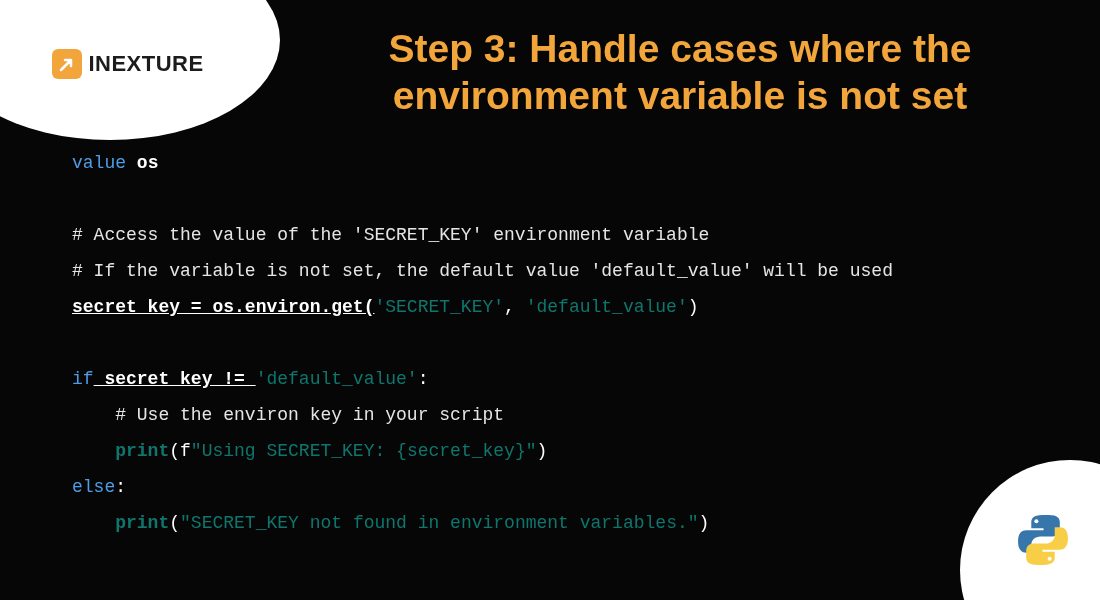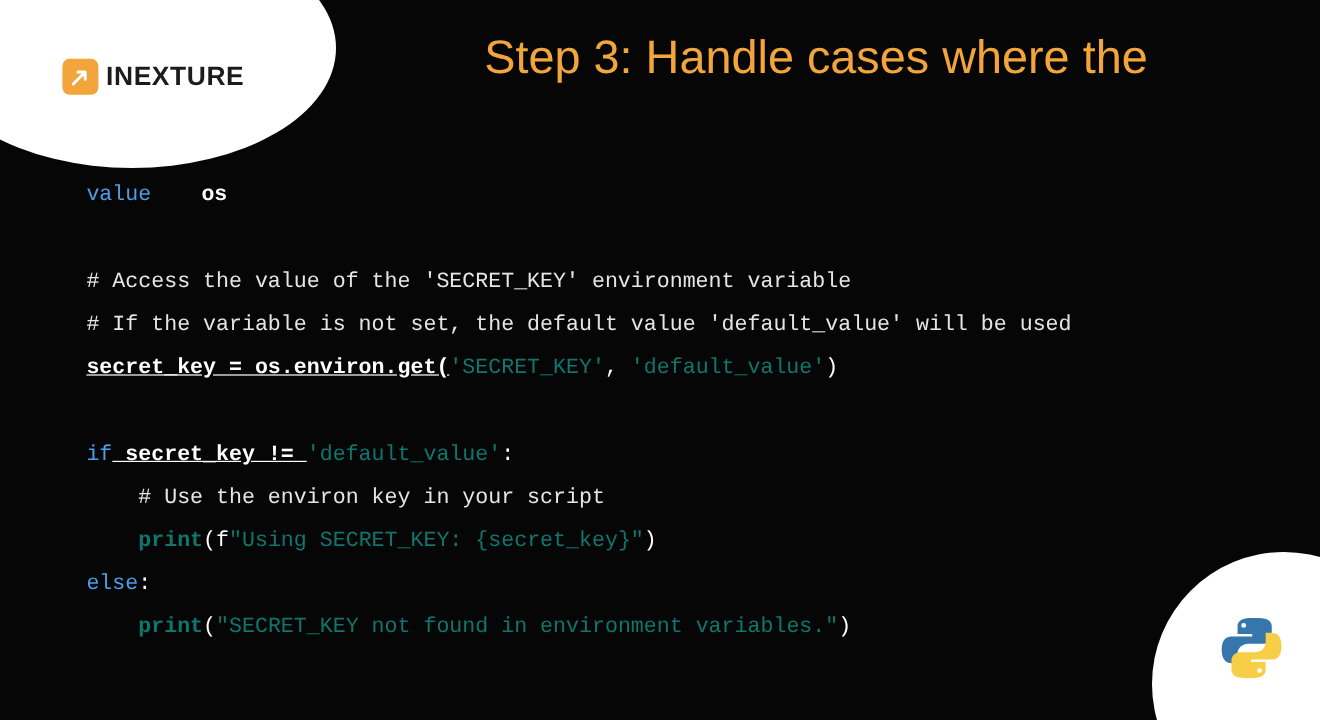--- a/index.html
+++ b/index.html
@@ -45,38 +45,38 @@
     font-size: 22px;
     color: #1c1c1c;
     letter-spacing: 0.5px;
   }
   .heading {
     position: absolute;
     top: 26px;
     left: 300px;
     right: 40px;
     color: #f2a53a;
-    font-weight: 400;
+    font-weight: 700;
     font-size: 39px;
     line-height: 1.2;
     text-align: center;
   }
   .code {
     position: absolute;
     top: 145px;
     left: 72px;
     right: 60px;
     font-family: "Consolas", "Monaco", "Courier New", monospace;
     font-size: 18px;
     line-height: 2.0;
     color: #e8e8e8;
     white-space: pre;
   }
   .kw { color: #4f9de6; }       
-  .mod { color: #ffffff; font-weight: 600; margin-left: 31px; }
+  .mod { color: #ffffff; font-weight: 600; }
   .cmt { color: #e5e5e5; }
   .ident { color: #ffffff; font-weight: 600; text-decoration: underline; }
   .op { color: #ffffff; }
   .fn { color: #0f766e; font-weight: bold; }       
   .str { color: #0f766e; }      
   .punc { color: #ffffff; }
   .python-corner {
     position: absolute;
     bottom: -80px;
     right: -80px;
@@ -102,20 +102,21 @@
       <svg width="18" height="18" viewBox="0 0 18 18">
           <path d="M3 15 L13 5 M13 5 L7 5 M13 5 L13 11" stroke="#ffffff" stroke-width="2.5" fill="none" stroke-linecap="round"></path>
         </svg>
     </div>
     <span class="logo-text">INEXTURE</span>
   </div>
 </div>
 
 <div class="heading">
   <span>Step 3: Handle cases where the</span><br>
+  <span>environment variable is not set</span>
 </div>
 
 <div class="code"><span class="kw">value</span> <span class="mod">os</span>
 
 <span class="cmt"># Access the value of the 'SECRET_KEY' environment variable</span>
 <span class="cmt"># If the variable is not set, the default value 'default_value' will be used</span>
 <span class="ident">secret_key = os.environ.get(</span><span class="str">'SECRET_KEY'</span><span class="punc">, </span><span class="str">'default_value'</span><span class="punc">)</span>
 
 <span class="kw">if</span><span class="ident"> secret_key != </span><span class="str">'default_value'</span><span class="op">:</span>
 <span class="cmt">    # Use the environ key in your script</span>

